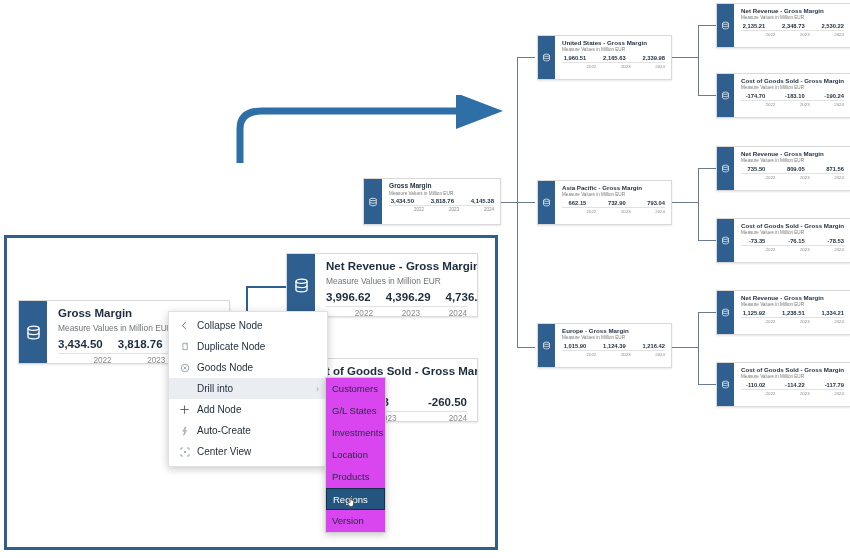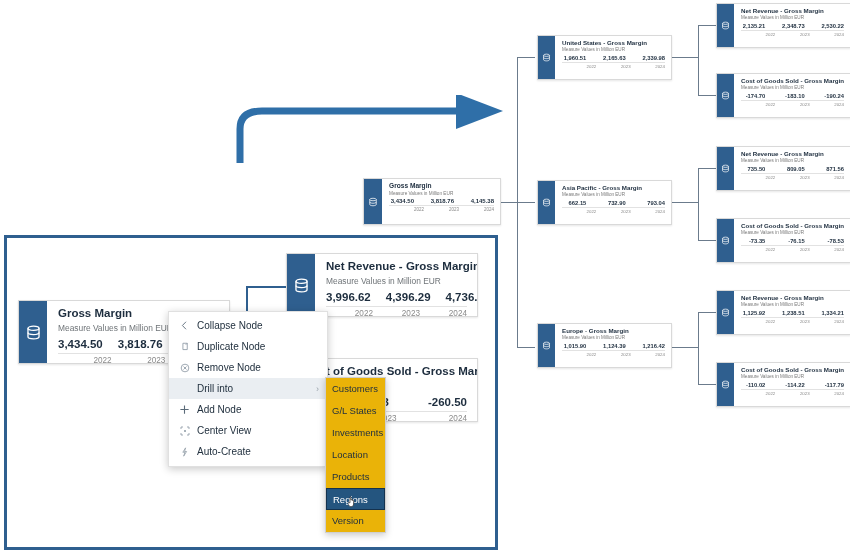--- a/index.html
+++ b/index.html
@@ -119,21 +119,21 @@
     color:#63727f;
   }
   .mi .lbl{flex:1;padding-left:4px;}
   .mi .chev{color:#9aa4ad;font-size:9px;padding-left:4px;}
   .mi.sel{background:#eaeef2;}
   .mi.noic .lbl{padding-left:21px;}
 
   
   .submenu{
     position:absolute;left:325px;top:377px;width:61px;
-    background:#eab308;border:1px solid #cfcfcf;
+    background:#d946ef;border:1px solid #cfcfcf;
     box-shadow:0 2px 7px rgba(0,0,0,.22);
     box-sizing:border-box;
   }
   .si{
     height:22px;line-height:22px;padding:0 6px;
     font-size:9.5px;color:#22313f;white-space:nowrap;
     box-sizing:border-box;
   }
   .si.sel{background:#24557f;color:#ffffff;outline:1px solid #1b4straight;}
   .si.sel{background:#24557f;color:#ffffff;border:1px solid #14324e;}
@@ -503,57 +503,57 @@
       <span class="lbl">Duplicate Node</span>
     </div>
 
     <div class="mi">
       <span class="ic">
         <svg width="10" height="10" viewBox="0 0 12 12">
           <circle cx="6" cy="6" r="4.6" fill="none" stroke="#8b98a3" stroke-width="1"></circle>
           <path d="M4.2 4.2 L7.8 7.8 M7.8 4.2 L4.2 7.8" stroke="#8b98a3" stroke-width="1"></path>
         </svg>
       </span>
-      <span class="lbl">Remove Node</span>
+      <span class="lbl">Goods Node</span>
     </div>
 
     <div class="mi sel">
       <span class="ic"></span>
       <span class="lbl">Drill into</span>
       <span class="chev">›</span>
     </div>
 
     <div class="mi">
       <span class="ic">
         <svg width="11" height="11" viewBox="0 0 12 12">
             <path d="M6 1.5v9 M1.5 6h9" stroke="#5a6a78" stroke-width="1.2"></path>
           </svg>
       </span>
       <span class="lbl">Add Node</span>
+    </div>
+
+    <div class="mi">
+      <span class="ic">
+        <svg width="9" height="10" viewBox="0 0 10 12">
+            <path d="M6.3 1 L3 6.3h2.6L4 11 L7.5 5.4H5.1z" fill="none" stroke="#8b98a3" stroke-width="0.9"></path>
+          </svg>
+      </span>
+      <span class="lbl">Auto-Create</span>
     </div>
 
     <div class="mi">
       <span class="ic">
         <svg width="10" height="10" viewBox="0 0 12 12">
           <path d="M1.2 3.6V1.2h2.4 M8.4 1.2h2.4v2.4 M10.8 8.4v2.4H8.4 M3.6 10.8H1.2V8.4" fill="none" stroke="#8b98a3" stroke-width="1"></path>
           <circle cx="6" cy="6" r="1.2" fill="#8b98a3"></circle>
         </svg>
       </span>
       <span class="lbl">Center View</span>
     </div>
 
-    <div class="mi">
-      <span class="ic">
-        <svg width="9" height="10" viewBox="0 0 10 12">
-            <path d="M6.3 1 L3 6.3h2.6L4 11 L7.5 5.4H5.1z" fill="none" stroke="#8b98a3" stroke-width="0.9"></path>
-          </svg>
-      </span>
-      <span class="lbl">Auto-Create</span>
-    </div>
-
   </div>
 
   <div class="submenu">
     <div class="si">Customers</div>
     <div class="si">G/L States</div>
     <div class="si">Investments</div>
     <div class="si">Location</div>
     <div class="si">Products</div>
     <div class="si sel">Regions</div>
     <div class="si">Version</div>

